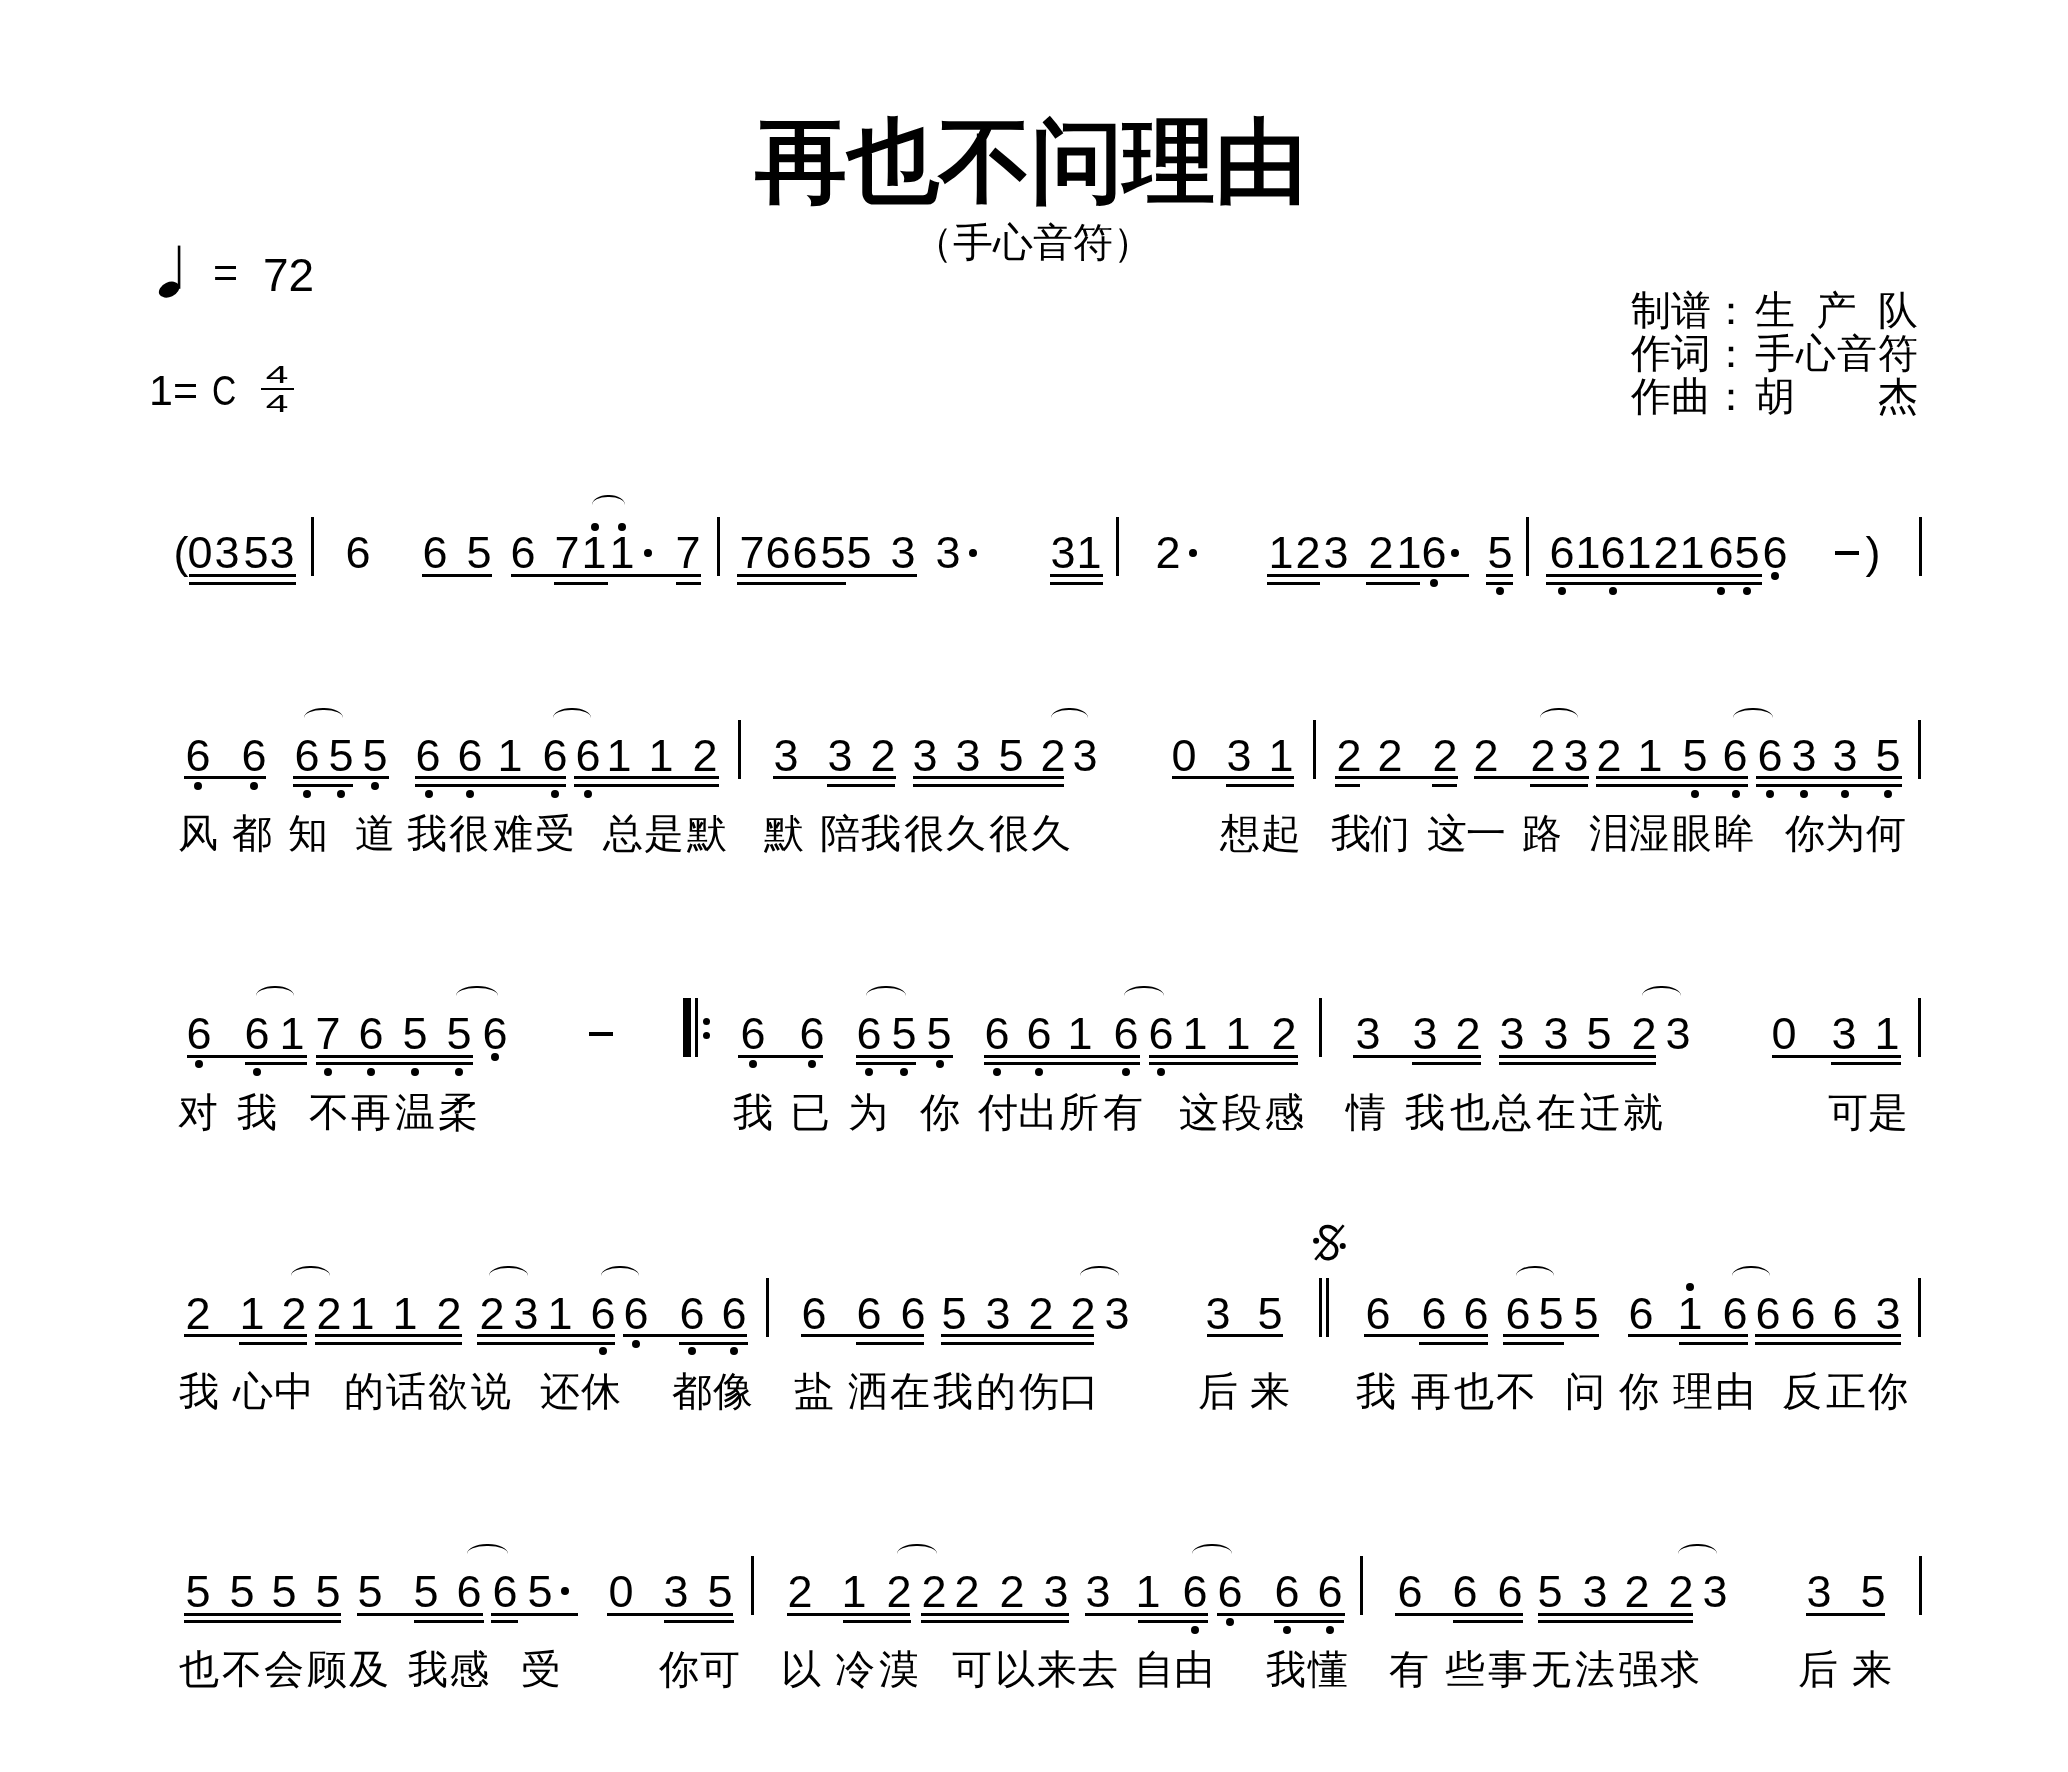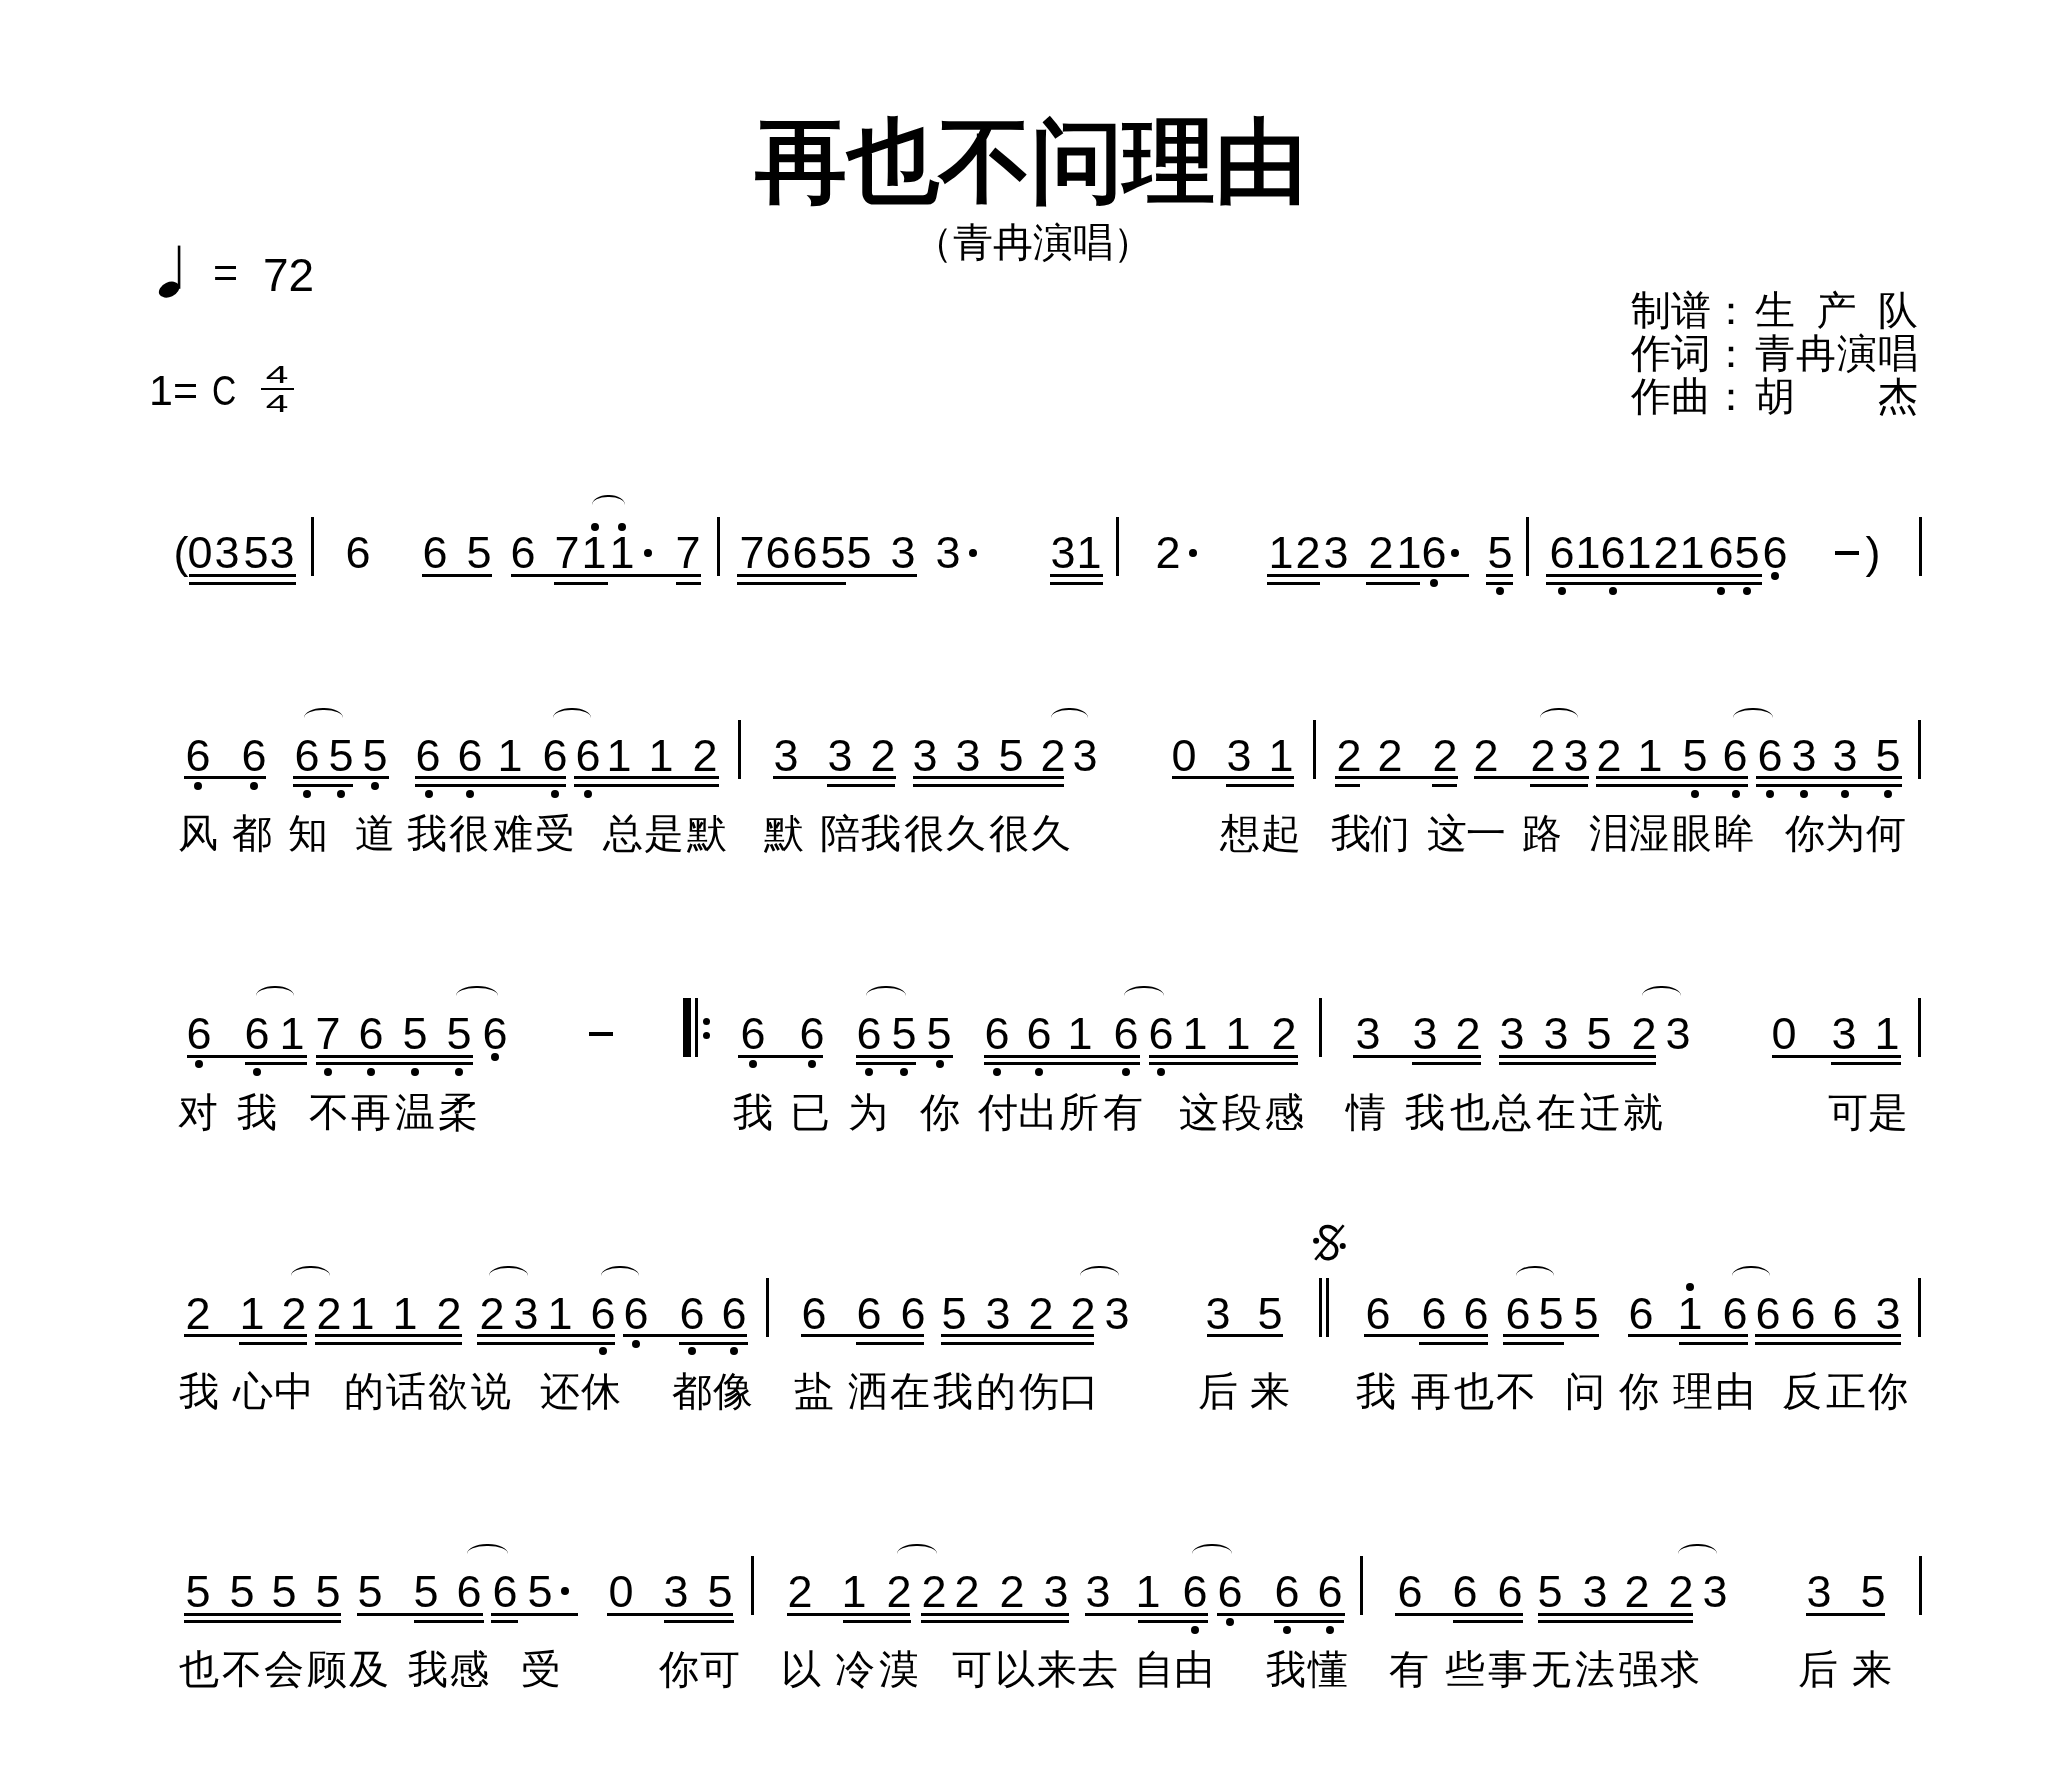--- a/index.html
+++ b/index.html
@@ -47,21 +47,21 @@
     position: absolute; height: 10.4px; box-sizing: border-box;
     border-top: 2.6px solid #000; border-radius: 50% 50% 0 0 / 100% 100% 0 0;
   }
   .dash { position: absolute; height: 4.3px; background: #000; }
   .segno { position: absolute; }
 </style>
 </head>
 <body>
 
 <div class="title">再也不问理由</div>
-<div class="subtitle">（青冉演唱）</div>
+<div class="subtitle">（手心音符）</div>
 
 <svg style="position:absolute;left:156px;top:243px;" width="28" height="57" viewBox="0 0 32 66">
   <ellipse cx="15" cy="54" rx="12.5" ry="8.5" transform="rotate(-25 15 54)" fill="#000"></ellipse>
   <rect x="25" y="3" width="3" height="50" fill="#000"></rect>
 </svg>
 <span class="num tempo-eq">=</span>
 <span class="num tempo-bpm">72</span>
 
 <span class="num key-label">1=</span>
 <span class="num key-tonic">C</span>
@@ -69,21 +69,21 @@
 <div class="ts-line"></div>
 <span class="num ts ts-bot">4</span>
 
 <div class="credits">
   <div class="credit-line">
     <span class="credit-label">制谱：</span>
     <span class="credit-value">生 产 队</span>
   </div>
   <div class="credit-line">
     <span class="credit-label">作词：</span>
-    <span class="credit-value">青冉演唱</span>
+    <span class="credit-value">手心音符</span>
   </div>
   <div class="credit-line">
     <span class="credit-label">作曲：</span>
     <span class="credit-value">胡    杰</span>
   </div>
 </div>
 
 <div id="score">
     <div class="row">
       <div class="note" style="left: 200px; top: 530px;">0</div>

